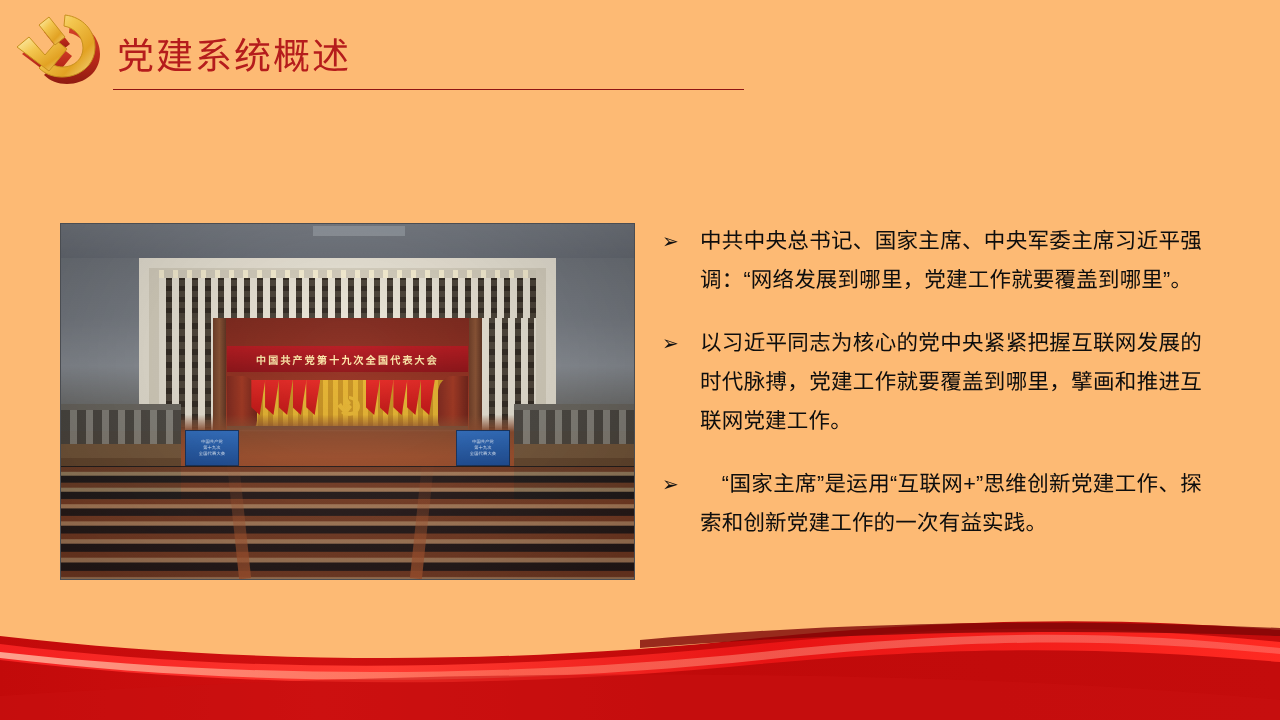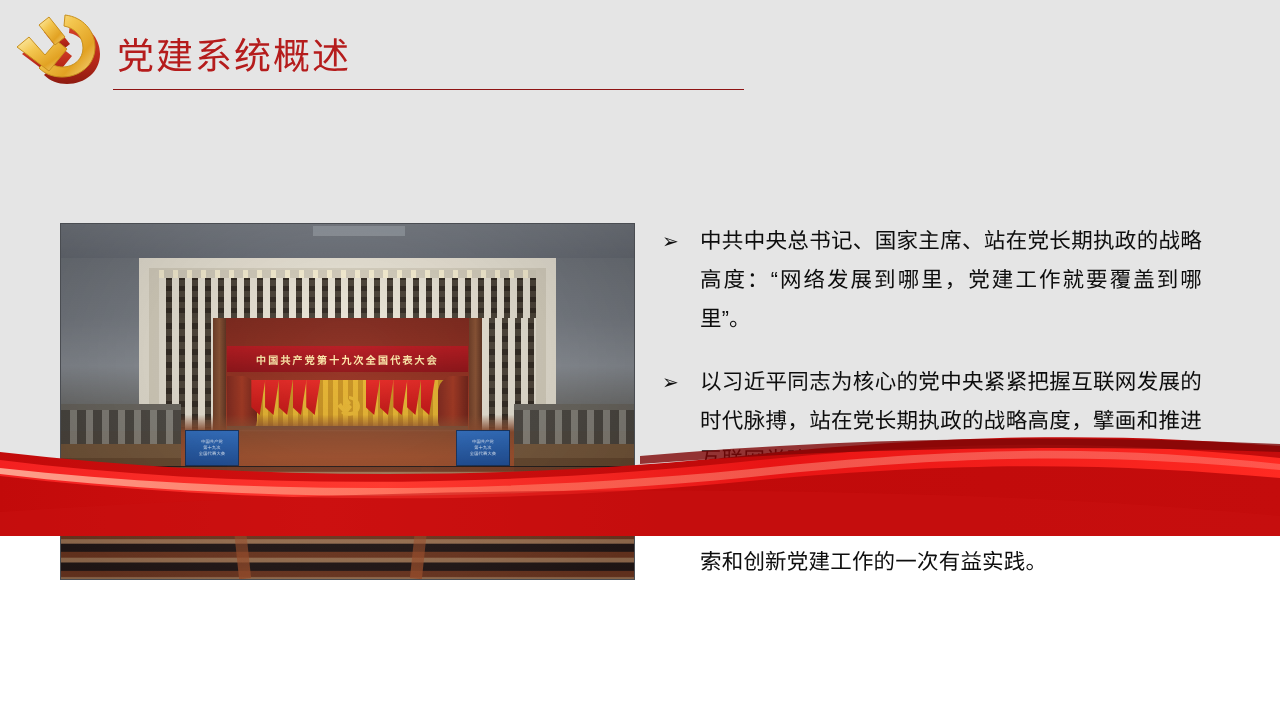--- a/index.html
+++ b/index.html
@@ -13,22 +13,22 @@
     background: #ffffff;
     font-family: "Liberation Sans", "DejaVu Sans", sans-serif;
     overflow: hidden;
     position: relative;
   }
 
   .slide {
     position: absolute;
     inset: 0;
     width: 1280px;
-    height: 536px;
-    background: #e5e5e5;
+    height: 720px;
+    background: #fdba74;
   }
 
   
   .header {
     position: absolute;
     left: 0;
     top: 0;
     width: 1280px;
     height: 110px;
   }
@@ -426,26 +426,26 @@
       </div>
 
       <div class="photo-overlay"></div>
     </div>
   </div>
 
   <div class="bullets">
 
     <div class="bullet">
       <span class="bullet-marker">➢</span>
-      <span class="bullet-text">中共中央总书记、国家主席、站在党长期执政的战略高度：“网络发展到哪里，党建工作就要覆盖到哪里”。</span>
+      <span class="bullet-text">中共中央总书记、国家主席、中央军委主席习近平强调：“网络发展到哪里，党建工作就要覆盖到哪里”。</span>
     </div>
 
     <div class="bullet">
       <span class="bullet-marker">➢</span>
-      <span class="bullet-text">以习近平同志为核心的党中央紧紧把握互联网发展的时代脉搏，站在党长期执政的战略高度，擘画和推进互联网党建工作。</span>
+      <span class="bullet-text">以习近平同志为核心的党中央紧紧把握互联网发展的时代脉搏，党建工作就要覆盖到哪里，擘画和推进互联网党建工作。</span>
     </div>
 
     <div class="bullet">
       <span class="bullet-marker">➢</span>
       <span class="bullet-text">　“国家主席”是运用“互联网+”思维创新党建工作、探索和创新党建工作的一次有益实践。</span>
     </div>
   </div>
 
   <div class="wave">
     <svg viewBox="0 0 1280 120" preserveAspectRatio="none" xmlns="http://www.w3.org/2000/svg">

